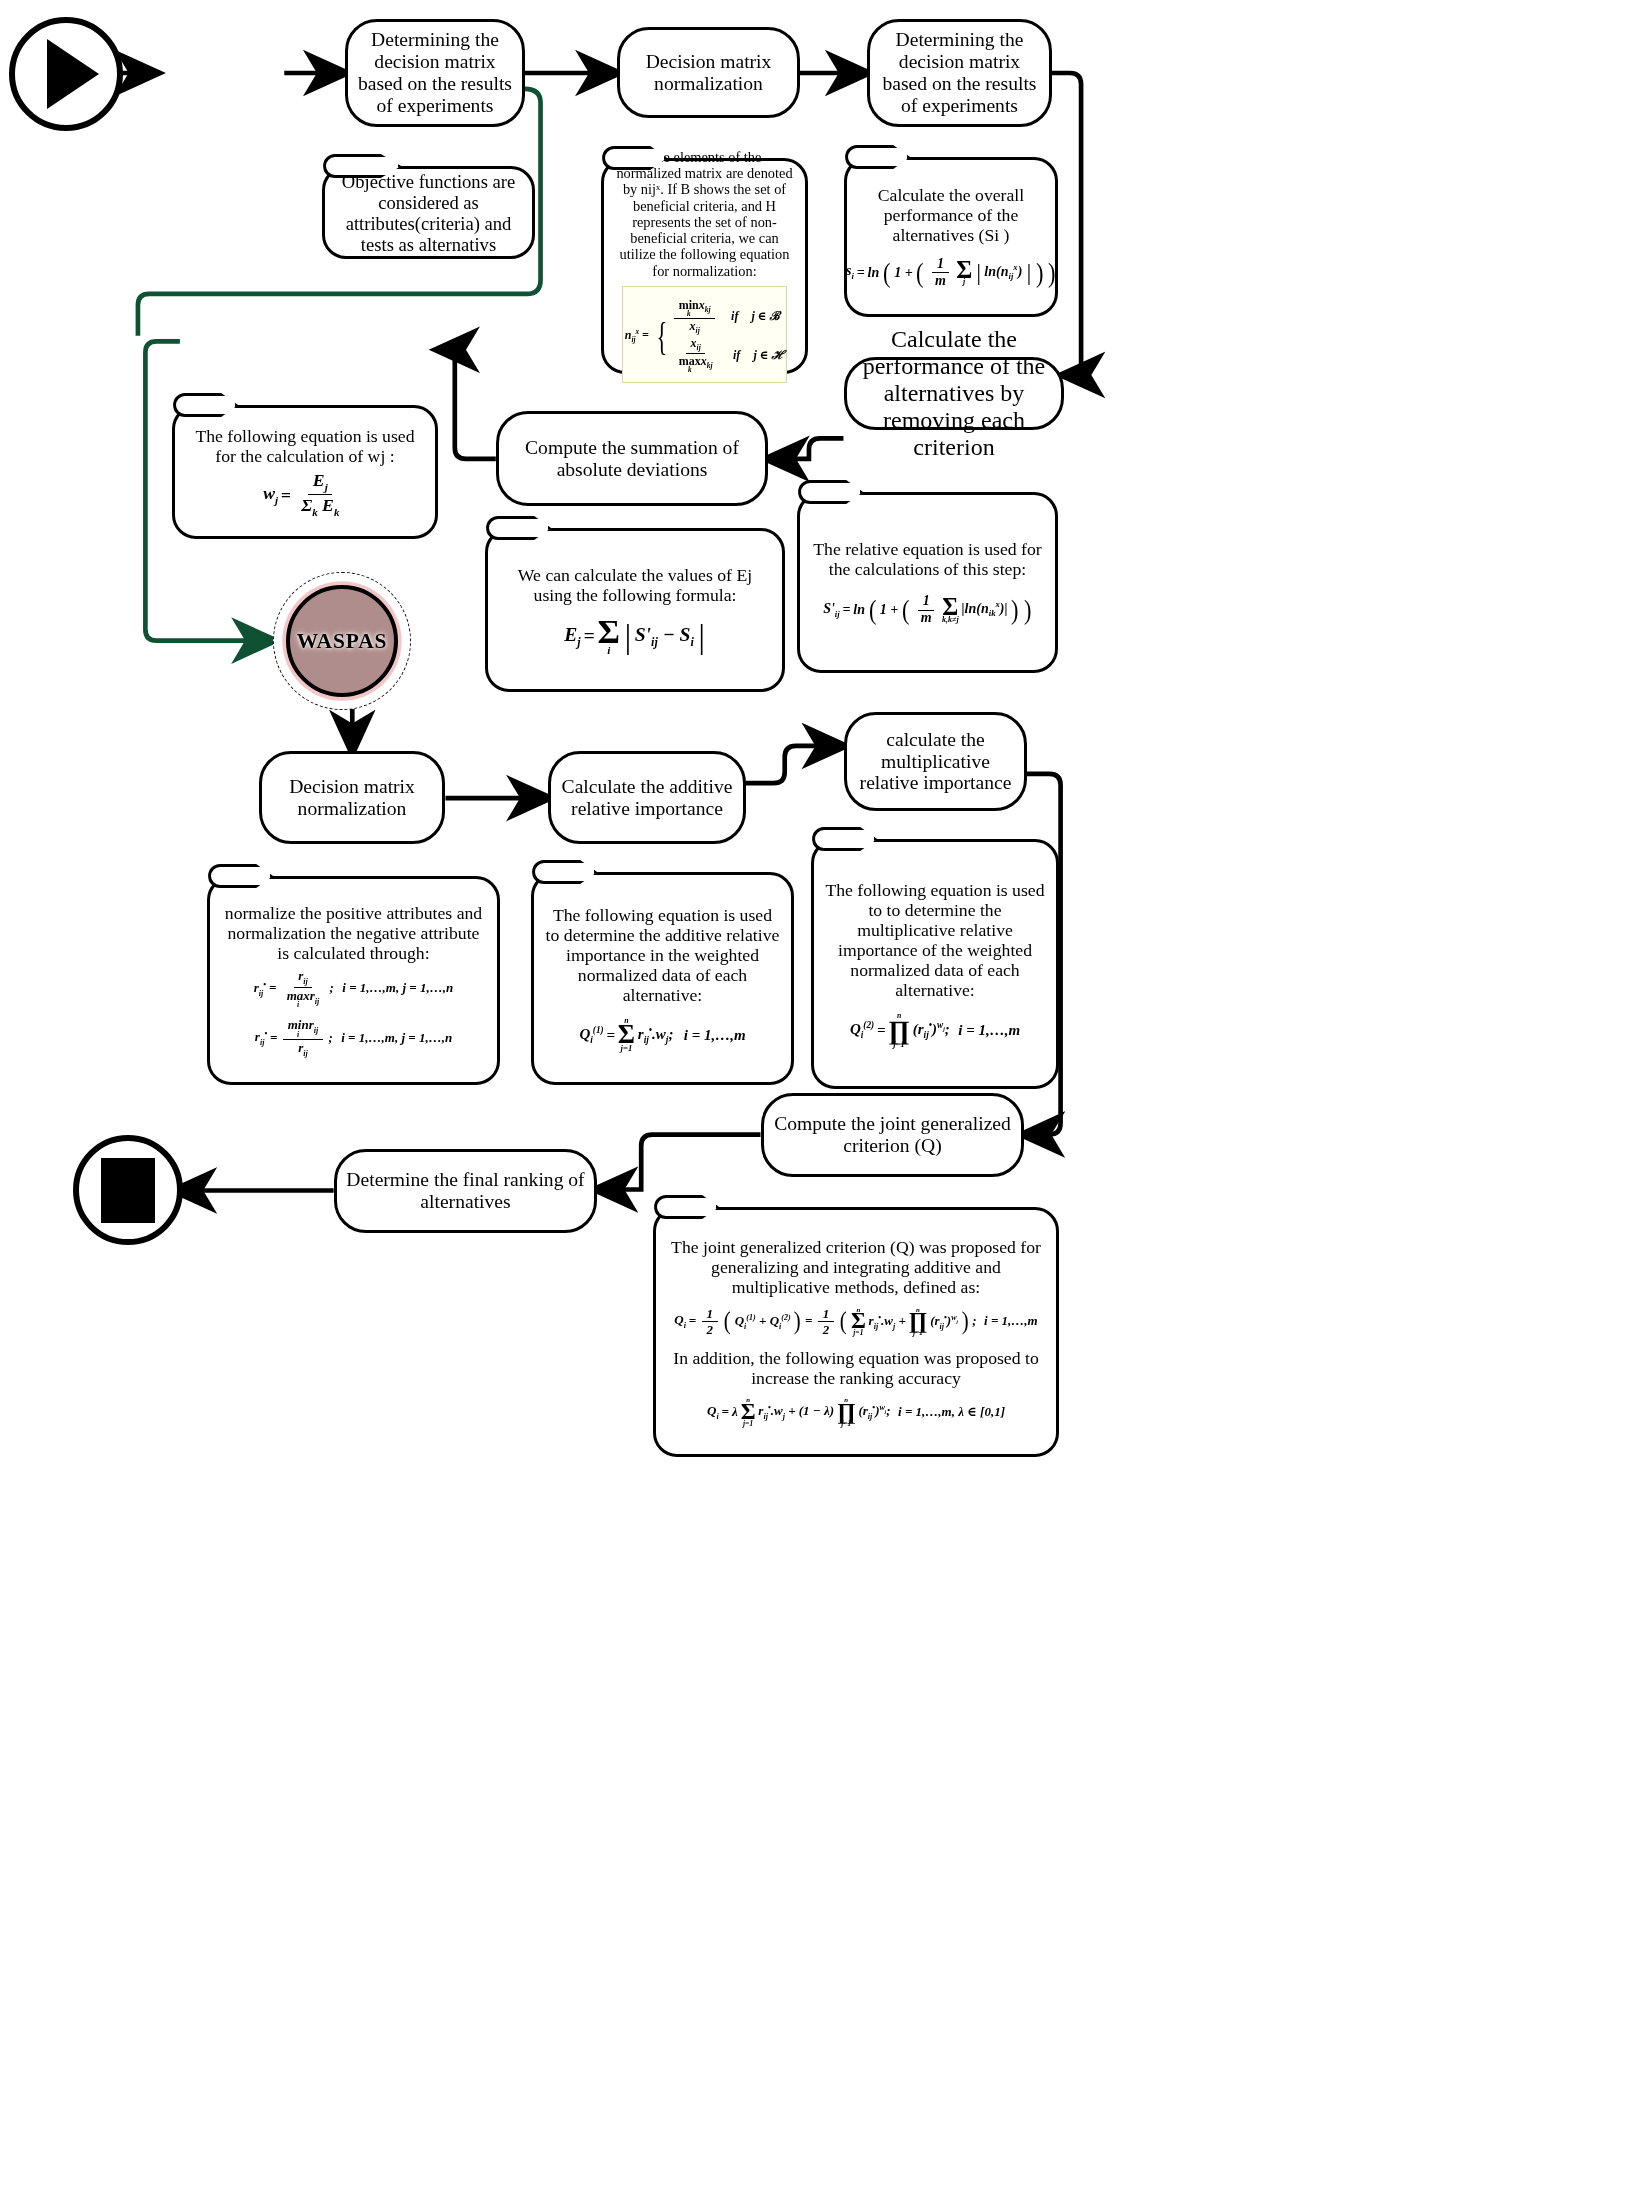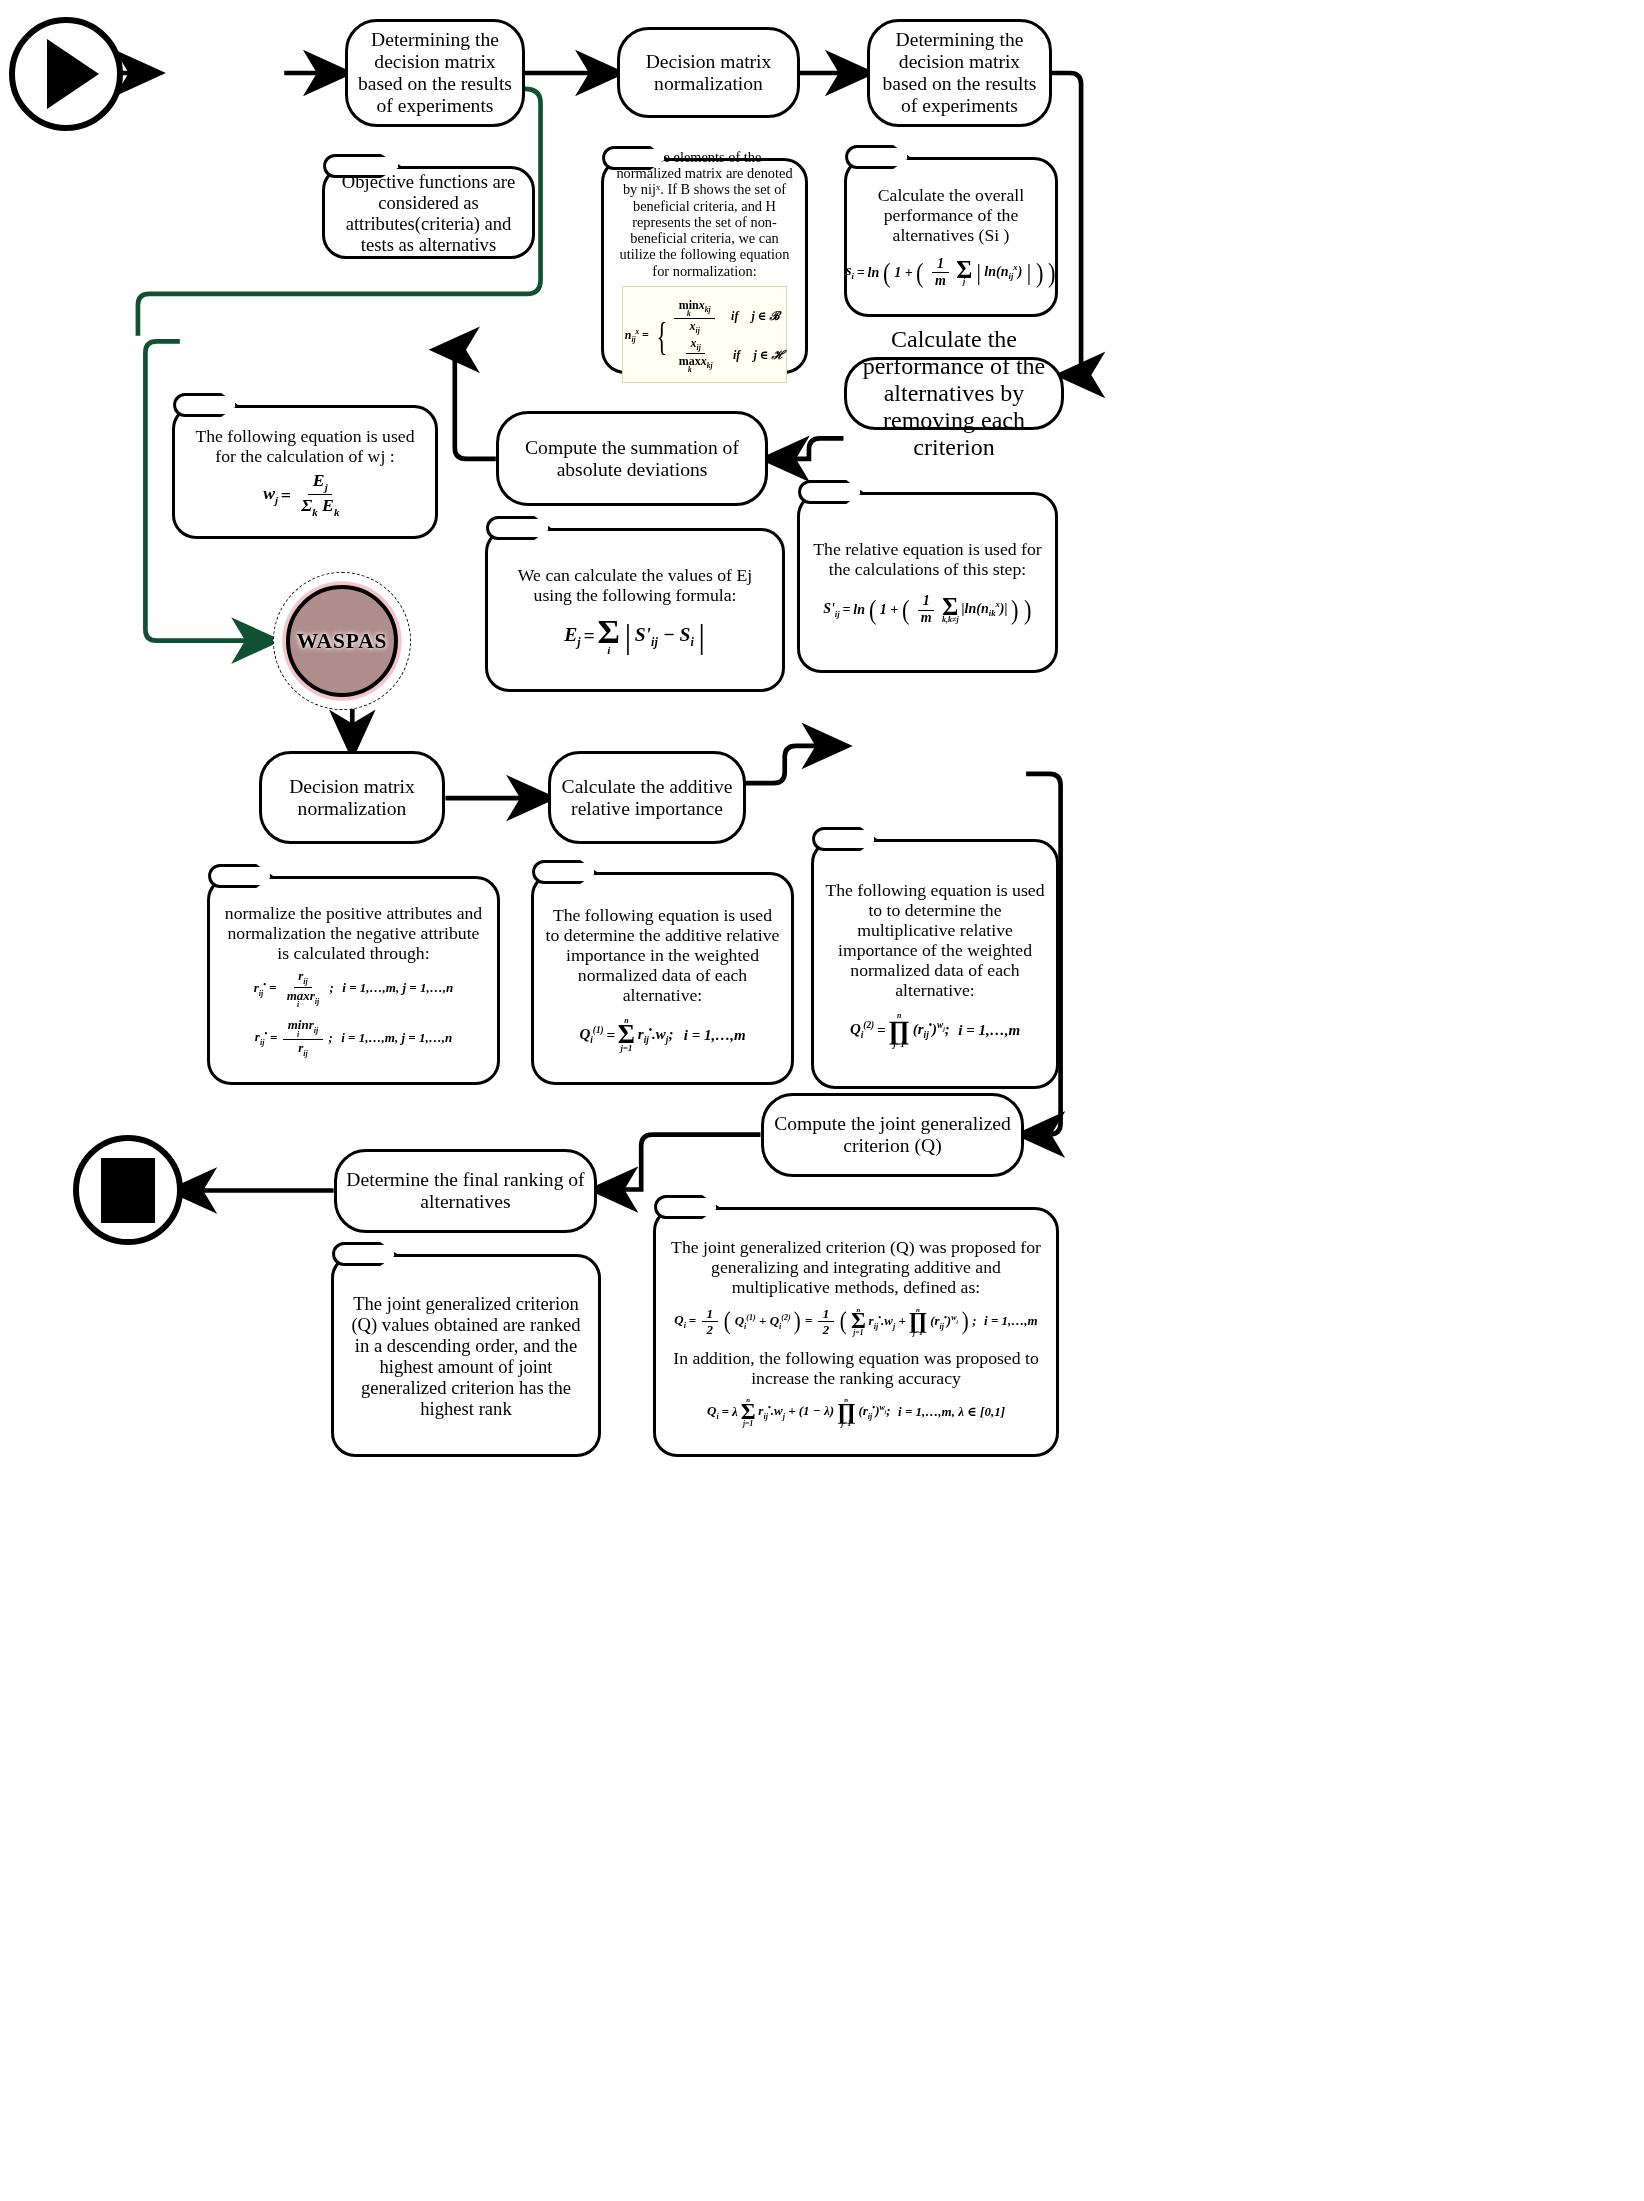--- a/index.html
+++ b/index.html
@@ -336,20 +336,23 @@
   </div>
 
   <div class="node proc" style="left:259px;top:751px;width:186px;height:93px;font-size:19.6px;">
     <span class="t">Decision matrix normalization</span>
   </div>
 
   <div class="node proc" style="left:548px;top:751px;width:198px;height:93px;font-size:19.6px;">
     <span class="t">Calculate the additive relative importance</span>
   </div>
 
+  <div class="node proc" style="left:844px;top:712px;width:183px;height:99px;font-size:19.6px;">
+    <span class="t">calculate the multiplicative relative importance</span>
+  </div>
 
   <div class="node note" style="left:207px;top:876px;width:293px;height:209px;font-size:17.7px;">
     <div class="tab" style="width:65px;"></div>
     <span style="display:block;">normalize the positive attributes and normalization the negative attribute is calculated through:</span>
     <span class="eq" style="font-size:13px;margin-top:5.6px;">
       <span><i>r</i><sub>ij</sub><sup>•</sup></span>
         <span>=</span>
       <span class="frac">
         <span class="num"><i>r</i><sub>ij</sub></span>
         <span class="den"><span class="underop">
@@ -400,24 +403,20 @@
   </div>
 
   <div class="node proc" style="left:334px;top:1149px;width:263px;height:84px;font-size:19.6px;">
     <span class="t">Determine the final ranking of alternatives</span>
   </div>
 
   <div class="node proc" style="left:761px;top:1093px;width:263px;height:84px;font-size:19.6px;">
     <span class="t">Compute the joint generalized criterion (Q)</span>
   </div>
 
-  <div class="node note" style="left:331px;top:1254px;width:270px;height:203px;font-size:18.6px;">
-    <div class="tab" style="width:65px;"></div>
-    <span>The joint generalized criterion (Q) values obtained  are ranked in a descending order, and the highest amount of joint generalized criterion has the highest rank</span>
-  </div>
 
   <div class="node note" style="left:653px;top:1207px;width:406px;height:250px;font-size:17.7px;">
     <div class="tab" style="width:65px;"></div>
     <span style="display:block;">The joint generalized criterion (Q) was proposed for generalizing and integrating additive and multiplicative methods, defined as:</span>
 
     <span class="eq" style="font-size:13px;margin-top:9.3px;">
       <span><i>Q</i><sub>i</sub></span>
         <span>=</span>
       <span class="frac">
           <span class="num">1</span>

